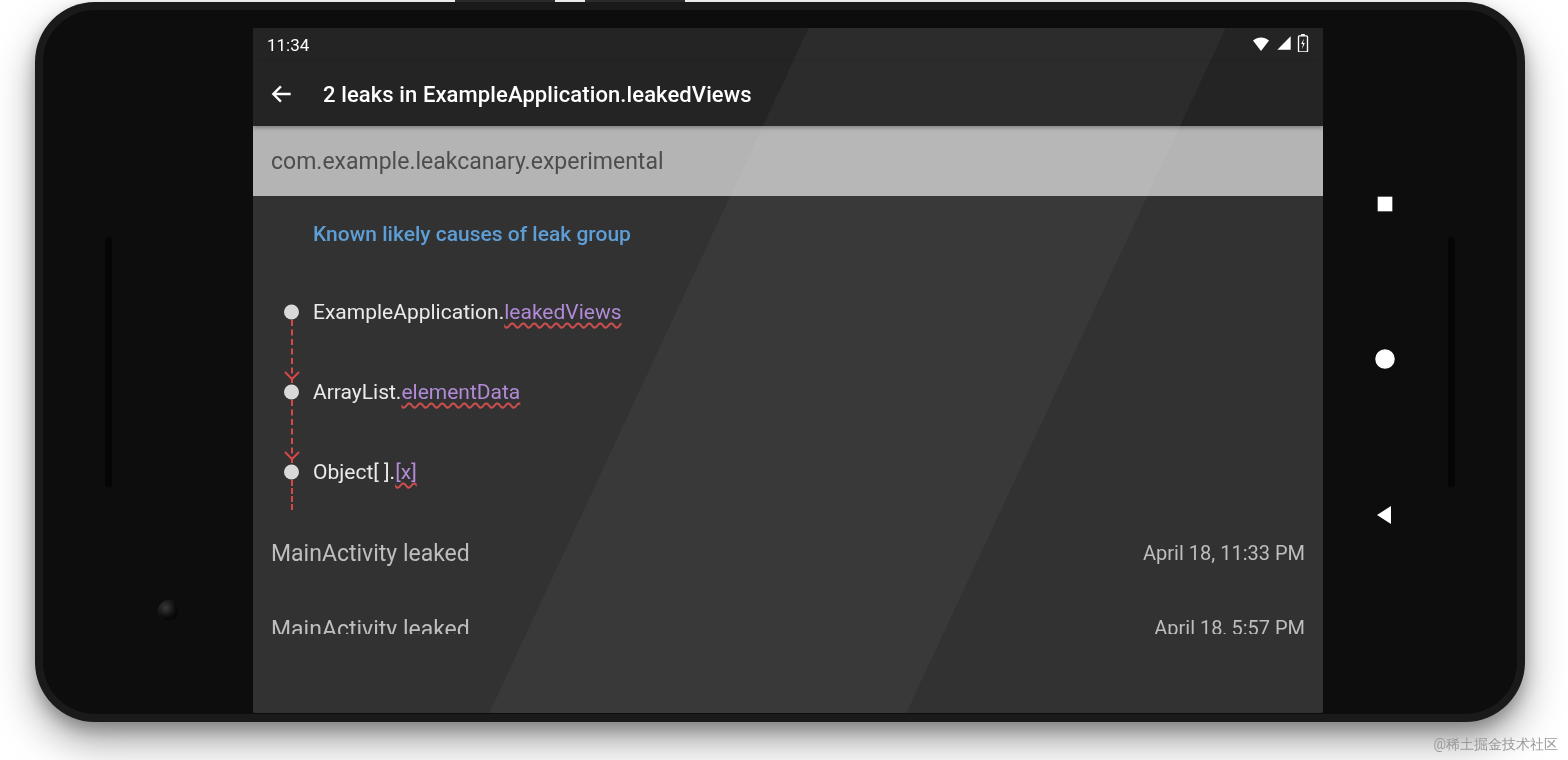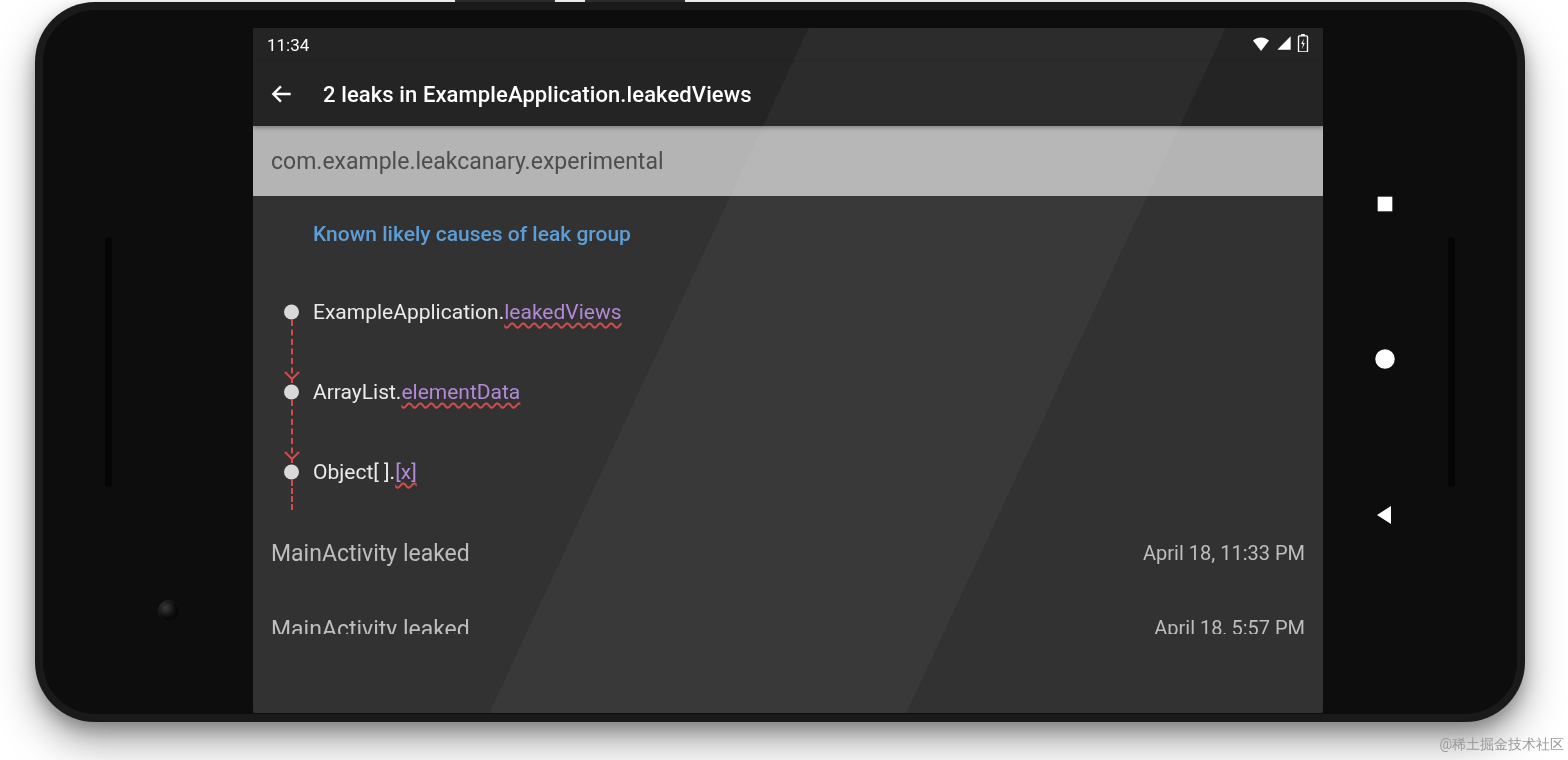--- a/index.html
+++ b/index.html
@@ -180,21 +180,21 @@
     width: 72px;
     display: flex;
     flex-direction: column;
     align-items: center;
     justify-content: space-around;
     padding: 120px 0;
   }
   .nav-btn { color: #fff; cursor: pointer; }
   .watermark {
     position: absolute;
-    right: 4px;
+    right: 10px;
     bottom: 6px;
     font-size: 14px;
     color: #999;
     z-index: 200;
   }
 </style>
 </head>
 <body>
 
 <div class="device-frame">

